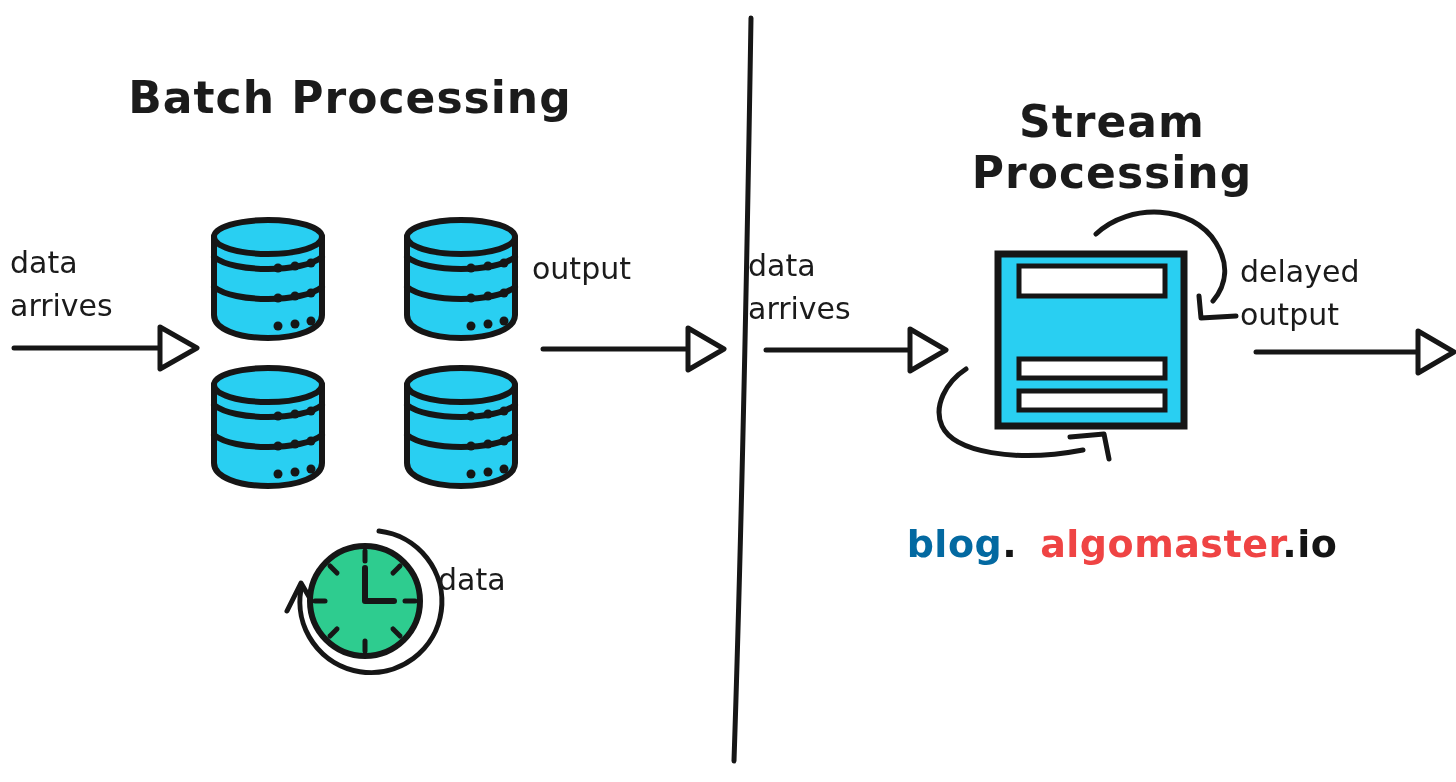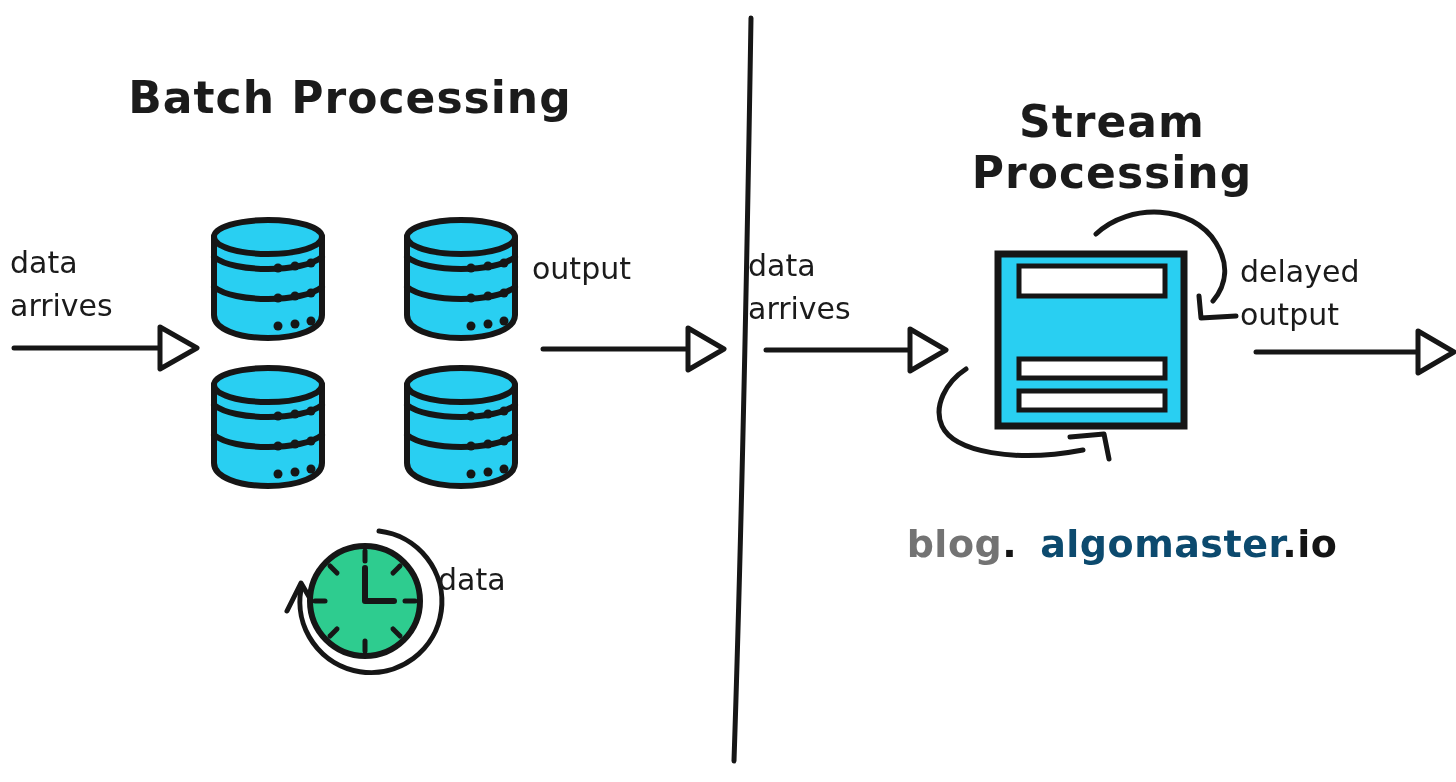--- a/index.html
+++ b/index.html
@@ -32,22 +32,22 @@
   #stream-title{left:872px;top:96px;width:480px;}
   #batch-input-label{left:10px;top:241px;width:180px;}
   #batch-output-label{left:532px;top:247px;width:180px;}
   #stream-input-label{left:748px;top:244px;width:180px;}
   #stream-output-label{left:1240px;top:250px;width:180px;}
   #accumulates-label{left:438px;top:558px;width:220px;}
   #brand{
     position:absolute;left:902px;top:522px;width:440px;
     text-align:center;font-size:38px;font-weight:700;letter-spacing:0.5px;
   }
-  .brand-green{color:#737373;}
-  .brand-blue{color:#0c4a6e;margin-left:23px;}
+  .brand-green{color:#0369a1;}
+  .brand-blue{color:#ef4444;margin-left:23px;}
   .brand-ink{color:#141414;}
 </style>
 </head>
 <body>
 
 <div id="canvas">
 
   <svg id="art" width="1456" height="782" viewBox="0 0 1456 782">
     <defs>
       <g id="db-cyl">

